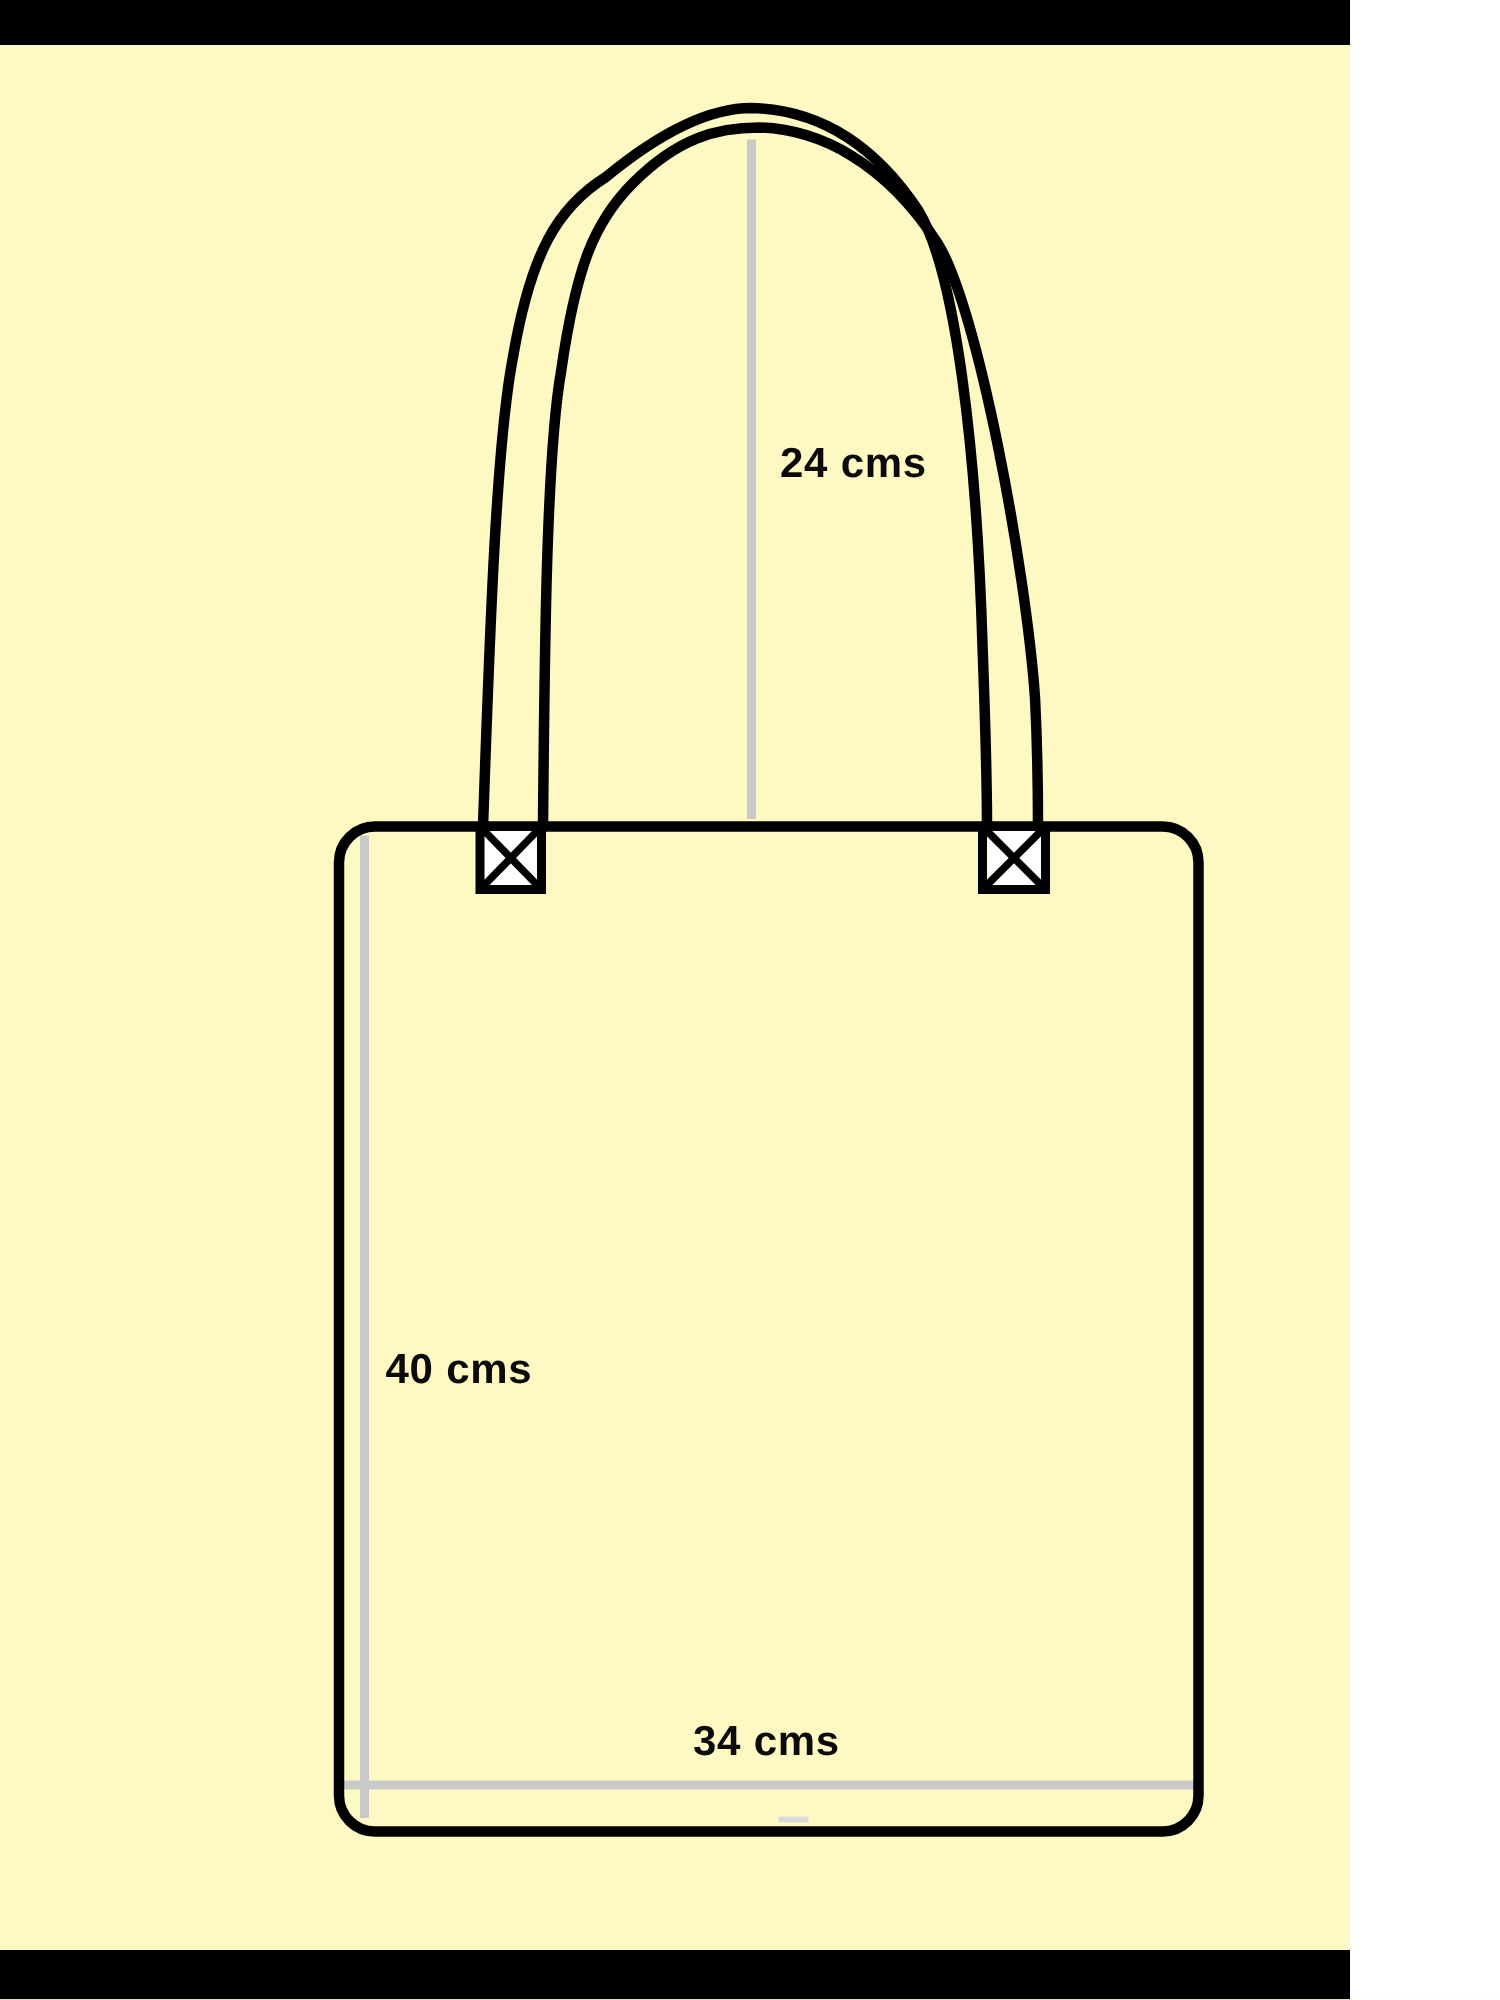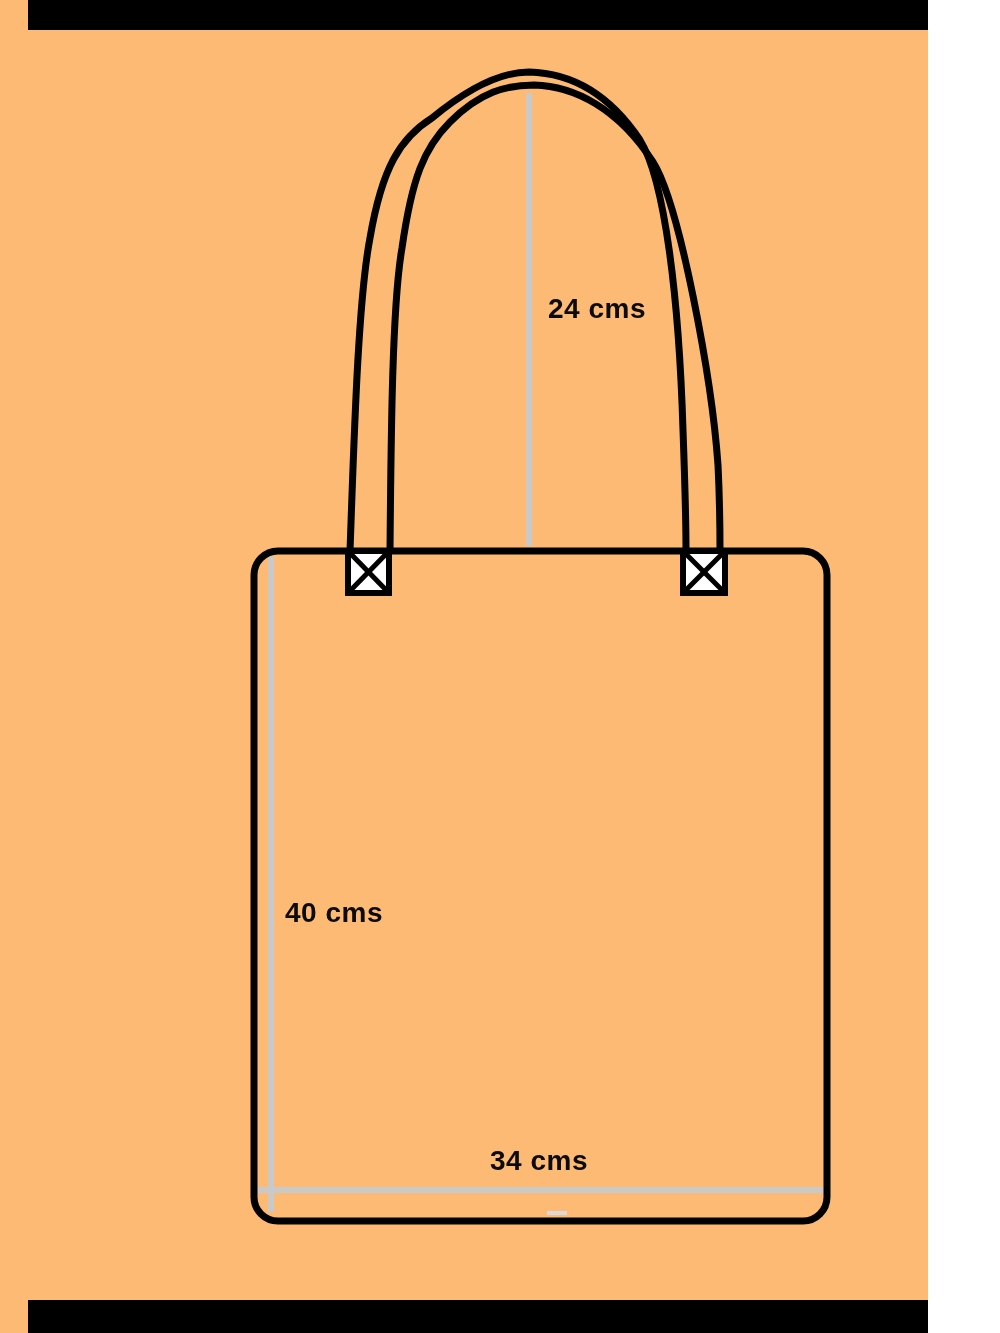--- a/index.html
+++ b/index.html
@@ -4,23 +4,22 @@
 <style>
   html, body {
     margin: 0;
     padding: 0;
     background: #ffffff;
   }
   .canvas {
     position: relative;
     width: 900px;
     height: 1333px;
-    background: #fdba74;
+    background: #fef9c3;
     overflow: hidden;
-    padding-left: 28px;
   }
   svg { display: block; }
   .dim-label {
     font-family: "Liberation Sans", sans-serif;
     font-weight: 700;
     font-size: 28px;
     fill: #0b0b0b;
     letter-spacing: 0.5px;
   }
   .outline-stroke {

